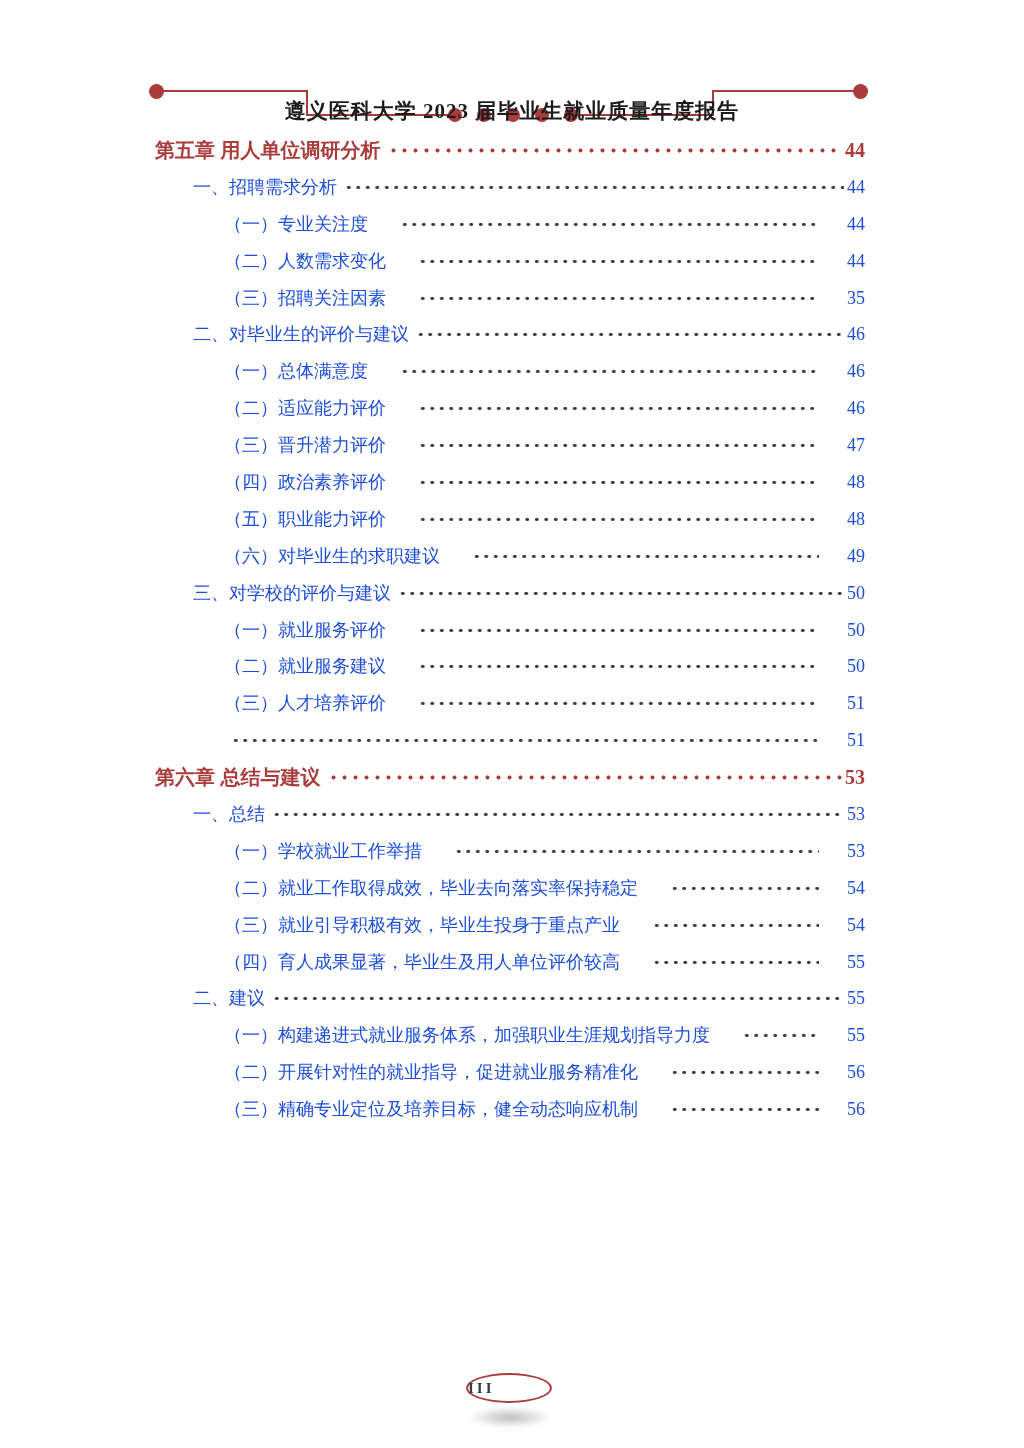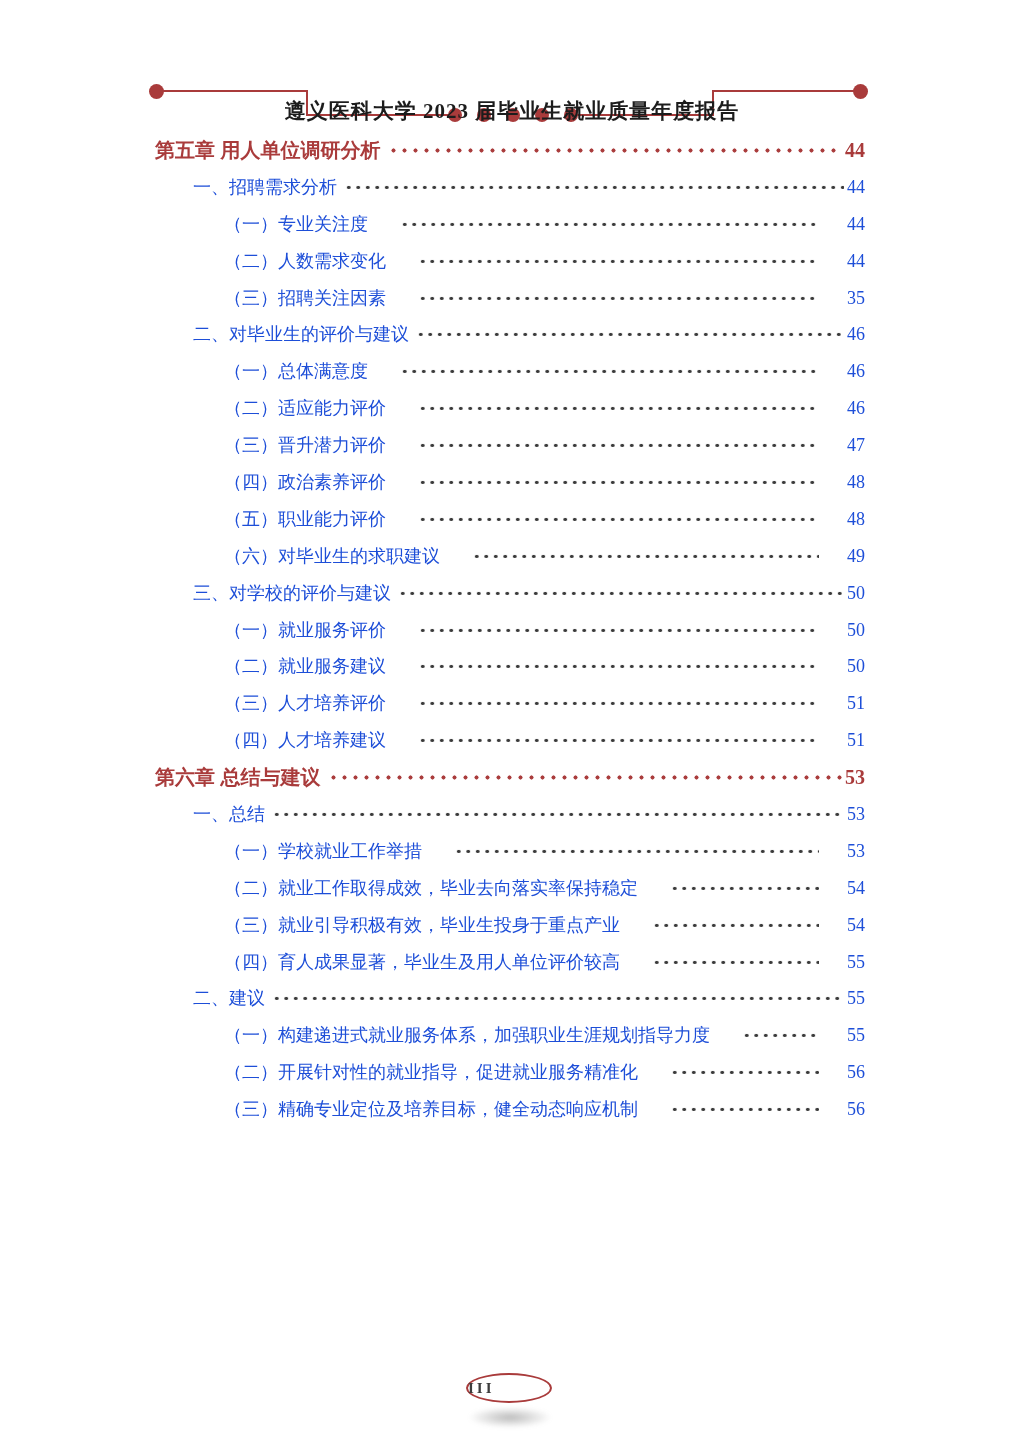--- a/index.html
+++ b/index.html
@@ -193,21 +193,20 @@
       <span class="toc-label">（二）就业服务建议</span>
       <span class="leader"></span>
       <span class="toc-page">50</span>
     </div>
       <div class="toc-row level-2">
       <span class="toc-label">（三）人才培养评价</span>
       <span class="leader"></span>
       <span class="toc-page">51</span>
     </div>
       <div class="toc-row level-2">
-      <span class="toc-label">（四）人才培养建议</span>
       <span class="leader"></span>
       <span class="toc-page">51</span>
     </div>
       <div class="toc-row level-0">
       <span class="toc-label">第六章 总结与建议</span>
       <span class="leader"></span>
       <span class="toc-page">53</span>
     </div>
       <div class="toc-row level-1">
       <span class="toc-label">一、总结</span>

